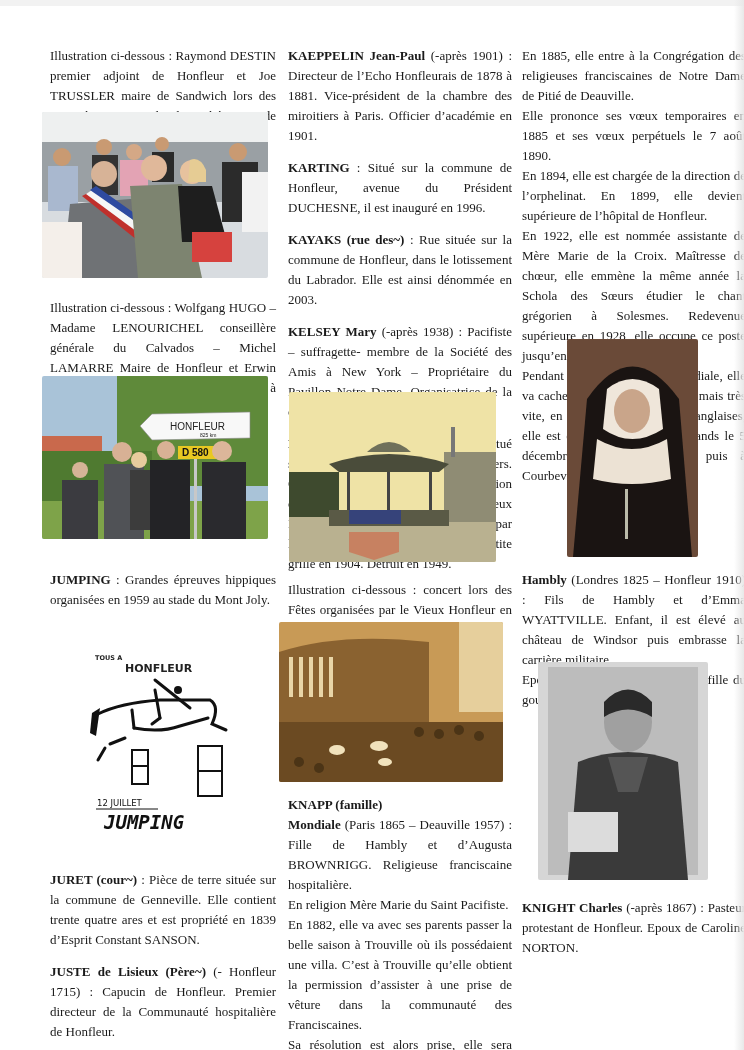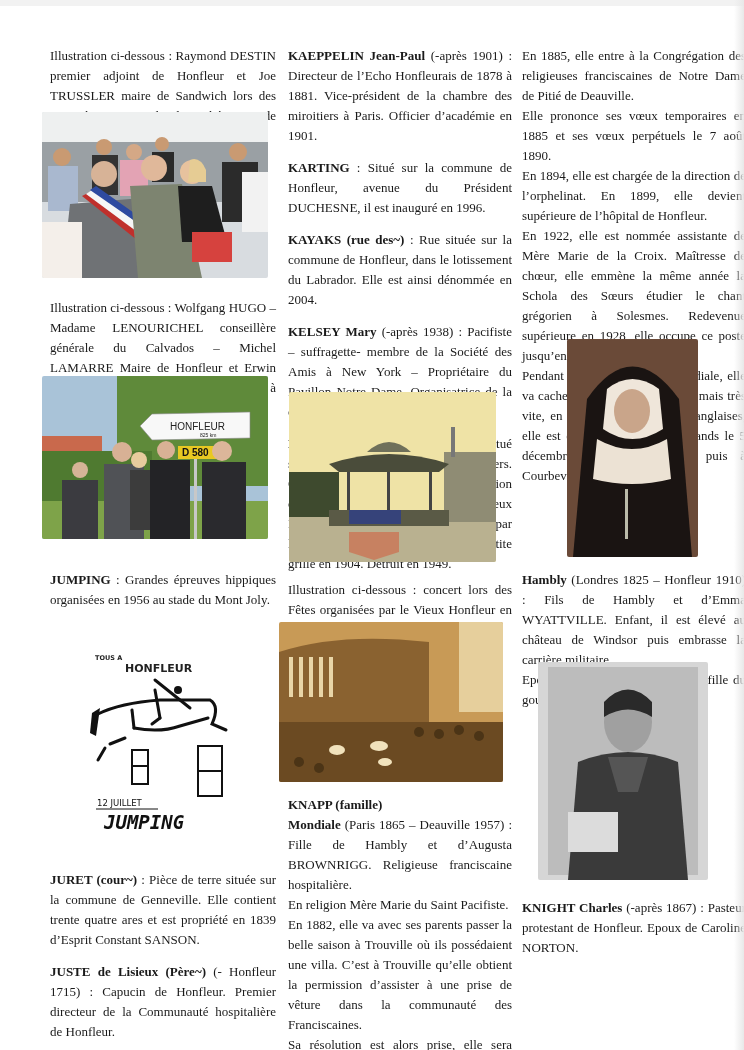--- a/index.html
+++ b/index.html
@@ -84,21 +84,21 @@
     <circle cx="97" cy="84" r="8" fill="#e8cc9e"></circle>
       <rect x="88" y="94" width="22" height="60" fill="#3c3c3c"></rect>
     <circle cx="124" cy="74" r="9" fill="#d8b195"></circle>
       <rect x="108" y="84" width="40" height="79" fill="#232326"></rect>
     <circle cx="180" cy="75" r="10" fill="#dcb69a"></circle>
       <rect x="160" y="86" width="44" height="77" fill="#2a2a2e"></rect>
   </svg>
 </div>
 
 <div class="col c1" style="top:558px;">
-  <p class="gap"><b>JUMPING</b><span> : Grandes épreuves hippiques organisées en 1956 au stade du Mont Joly.</span></p>
+  <p class="gap"><b>JUMPING</b><span> : Grandes épreuves hippiques organisées en 1959 au stade du Mont Joly.</span></p>
 </div>
 
 <div class="abs" style="left:80px;top:648px;width:160px;height:186px;">
   <svg width="160" height="186" viewBox="0 0 160 186">
     <text x="15" y="12" font-family="DejaVu Sans, sans-serif" font-weight="bold" font-size="6.5" fill="#222">TOUS A</text>
     <text x="45" y="24" font-family="DejaVu Sans, sans-serif" font-weight="bold" font-size="11" fill="#222">HONFLEUR</text>
     <g stroke="#111" stroke-width="3" fill="none" stroke-linecap="round">
       <path d="M75 32 L110 60"></path>
         <path d="M75 42 L80 70"></path>
         <path d="M80 70 L72 76"></path>
@@ -123,21 +123,21 @@
 </div>
 
 <div class="col c1" style="top:870px;">
   <p><b>JURET (cour~)</b><span> : Pièce de terre située sur la commune de Genneville. Elle contient trente quatre ares et est propriété en 1839 d’Esprit Constant SANSON.</span></p>
   <p class="gap"><b>JUSTE de Lisieux (Père~)</b><span>  (- Honfleur 1715) : Capucin de Honfleur. Premier directeur de la Communauté hospitalière de Honfleur.</span></p>
 </div>
 
 <div class="col c2">
   <p><b>KAEPPELIN Jean-Paul</b><span> (-après 1901) : Directeur de l’Echo Honfleurais de 1878 à 1881. Vice-président de la chambre des miroitiers à Paris. Officier d’académie en 1901.</span></p>
   <p class="gap"><b>KARTING</b><span> : Situé sur la commune de Honfleur, avenue du Président DUCHESNE, il est inauguré en 1996.</span></p>
-  <p class="gap"><b>KAYAKS (rue des~)</b><span> : Rue située sur la commune de Honfleur, dans le lotissement du Labrador. Elle est ainsi dénommée en 2004.</span></p>
+  <p class="gap"><b>KAYAKS (rue des~)</b><span> : Rue située sur la commune de Honfleur, dans le lotissement du Labrador. Elle est ainsi dénommée en 2003.</span></p>
   <p class="gap"><b>KELSEY Mary</b><span> (-après 1938) : Pacifiste – suffragette- membre de la Société des Amis à New York – Propriétaire du Pavillon Notre Dame. Organisatrice de la conférence de Honfleur en 1923.</span></p>
   <p class="gap"><b>KIOSQUE A MUSIQUE</b><span> : Il était situé sur la commune de Honfleur, Place Thiers. Construit en 1899 au cours de l’exposition organisée par la Société du Vieux Honfleur. Offert à la ville de Honfleur par la dite société. Il est entouré d’une petite grille en 1904. Détruit en 1949.</span></p>
 </div>
 
 <div class="photo" style="left:289px;top:392px;width:207px;height:170px;">
   <svg width="207" height="170" viewBox="0 0 207 170">
     <rect width="207" height="170" fill="#efe3a6"></rect>
     <rect x="0" y="125" width="207" height="45" fill="#b9b190"></rect>
     <rect x="155" y="60" width="52" height="70" fill="#8f8c74"></rect>
     <rect x="162" y="35" width="4" height="30" fill="#777"></rect>

